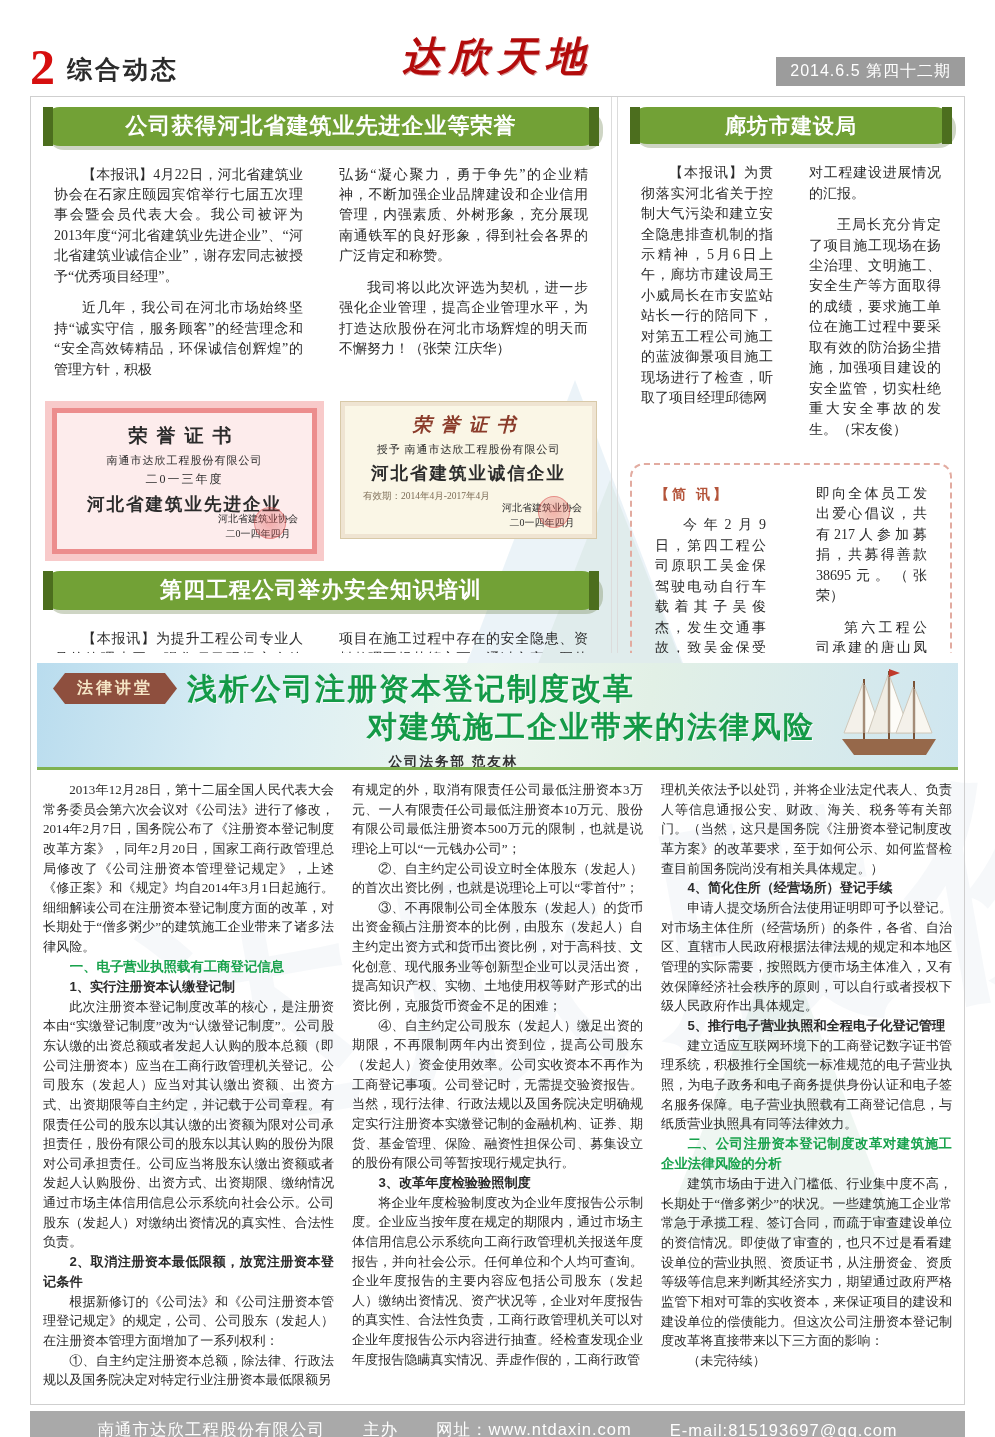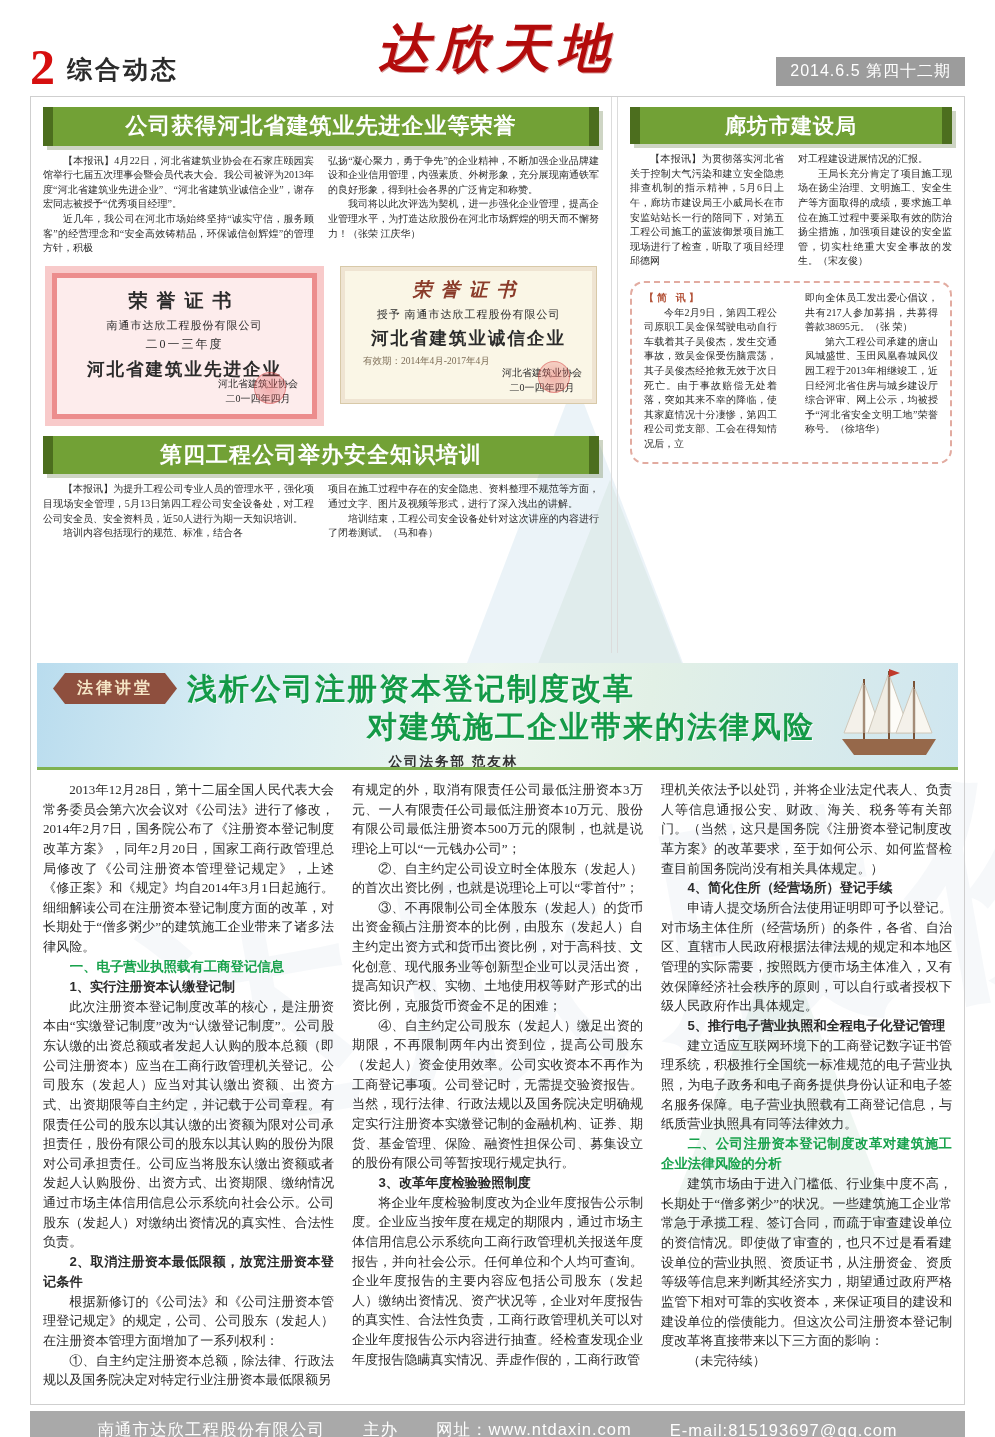--- a/index.html
+++ b/index.html
@@ -9,39 +9,39 @@
   .wm-text{position:absolute;left:120px;top:790px;font-size:235px;font-weight:700;
            color:rgba(100,130,160,0.055);transform:rotate(-10deg);white-space:nowrap;z-index:0;letter-spacing:30px;}
   .tri{position:absolute;width:0;height:0;z-index:0;}
   .tri1{left:430px;top:380px;border-left:145px solid transparent;border-right:145px solid transparent;border-bottom:380px solid rgba(165,200,225,.22);}
   .tri2{left:660px;top:930px;border-left:120px solid transparent;border-right:120px solid transparent;border-bottom:310px solid rgba(175,210,190,.20);}
   .tri3{left:520px;top:480px;border-left:90px solid transparent;border-right:90px solid transparent;border-bottom:230px solid rgba(190,215,200,.25);}
   
   .hdr{position:relative;z-index:2;display:flex;align-items:flex-end;margin:34px 30px 6px;height:56px;}
   .pageno{font-family:"Liberation Serif",serif;font-size:50px;line-height:.9;font-weight:700;color:#d60f0f;}
   .section-name{font-size:25px;font-weight:700;margin:0 0 4px 12px;letter-spacing:3px;font-family:"Liberation Sans",sans-serif;}
-  .masthead{position:absolute;left:0;right:0;text-align:center;bottom:6px;font-size:52px;font-weight:700;
+  .masthead{position:absolute;left:0;right:0;text-align:center;bottom:6px;font-size:40px;font-weight:700;
             color:#b30b0b;font-style:italic;letter-spacing:8px;font-family:"DejaVu Serif",serif;text-shadow:1px 1px 0 rgba(150,0,0,.4);}
   .issue-box{margin-left:auto;background:#9c9c9c;color:#fff;font-family:"Liberation Sans",sans-serif;
              font-size:16px;padding:4px 14px;margin-bottom:4px;letter-spacing:1px;z-index:3;}
   
   .frame{position:relative;z-index:1;margin:0 30px;border:1px solid #cfcfcf;}
   
   .top{display:flex;height:556px;overflow:hidden;}
   .pane-l{width:556px;padding:10px 12px;border-right:1px solid #dcdcdc;overflow:hidden;}
   .pane-r{flex:1;padding:10px 12px;border-left:1px solid #dcdcdc;margin-left:5px;overflow:hidden;}
   .banner{position:relative;background:#72a136;color:#fff;font-weight:700;text-align:center;
           font-size:22px;line-height:1.3;padding:5px 16px;font-family:"Liberation Sans",sans-serif;
-          box-shadow:4px 4px 0 rgba(115,135,85,.35);letter-spacing:1px;}
+          box-shadow:4px 4px 0 rgba(115,135,85,.35);letter-spacing:1px;border-radius:17px;}
   .banner::before,.banner::after{content:"";position:absolute;top:0;bottom:0;width:10px;background:#4c6e1e;}
   .banner::before{left:0}.banner::after{right:0}
   .banner.two{font-size:21px;}
   .cols2{display:flex;gap:14px;margin-top:8px;}
   .cols2 .col{flex:1;min-width:0;}
-  .btxt p{margin:0;font-size:10px;line-height:1.46;text-align:justify;}
+  .btxt p{margin:11px;font-size:14px;line-height:1.46;text-align:justify;}
   .ind{text-indent:2em;}
   .cont{text-indent:0;}
   
   .certs{display:flex;gap:16px;margin:10px 2px 4px;}
   .cert{position:relative;height:136px;flex:1;overflow:hidden;}
   .cert-pink{background:#fdecec;border:5px solid #ec8d8d;box-shadow:0 0 0 7px #f8caca;margin:7px;}
   .cert-cream{background:#faf6e6;border:1px solid #d8c9a8;box-shadow:inset 0 0 0 4px rgba(190,150,120,.18);}
   .cert-inner{padding:8px 12px;text-align:center;}
   .cert-title{font-size:19px;font-weight:700;letter-spacing:9px;margin-top:2px;}
   .cert-cream .cert-title{color:#8a3b2a;font-style:italic;}

